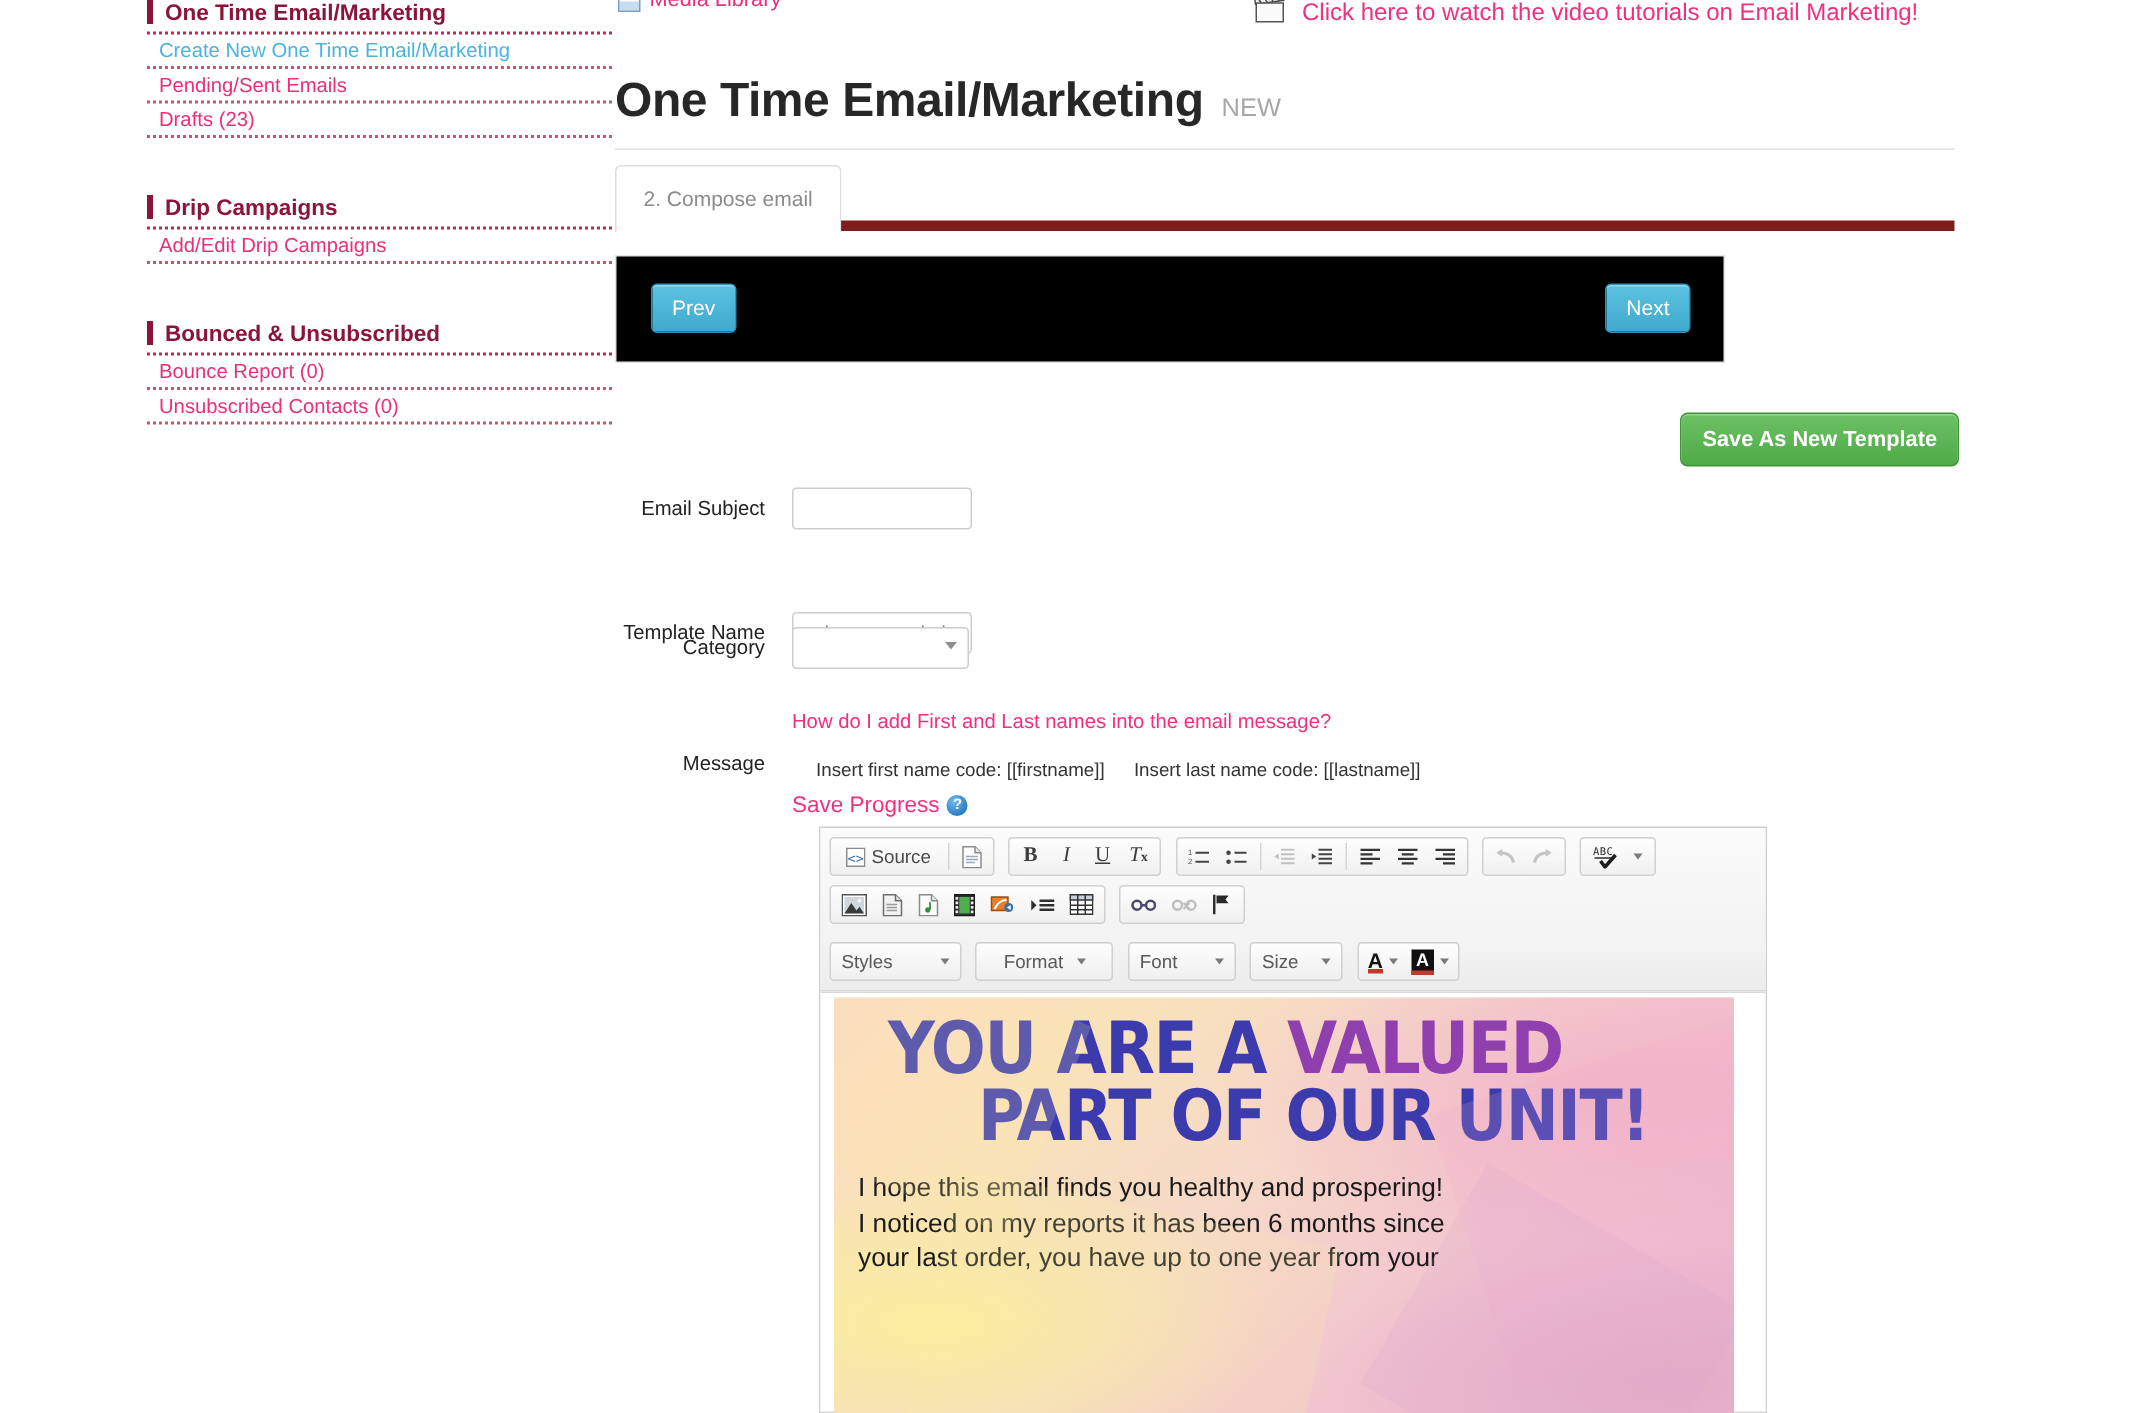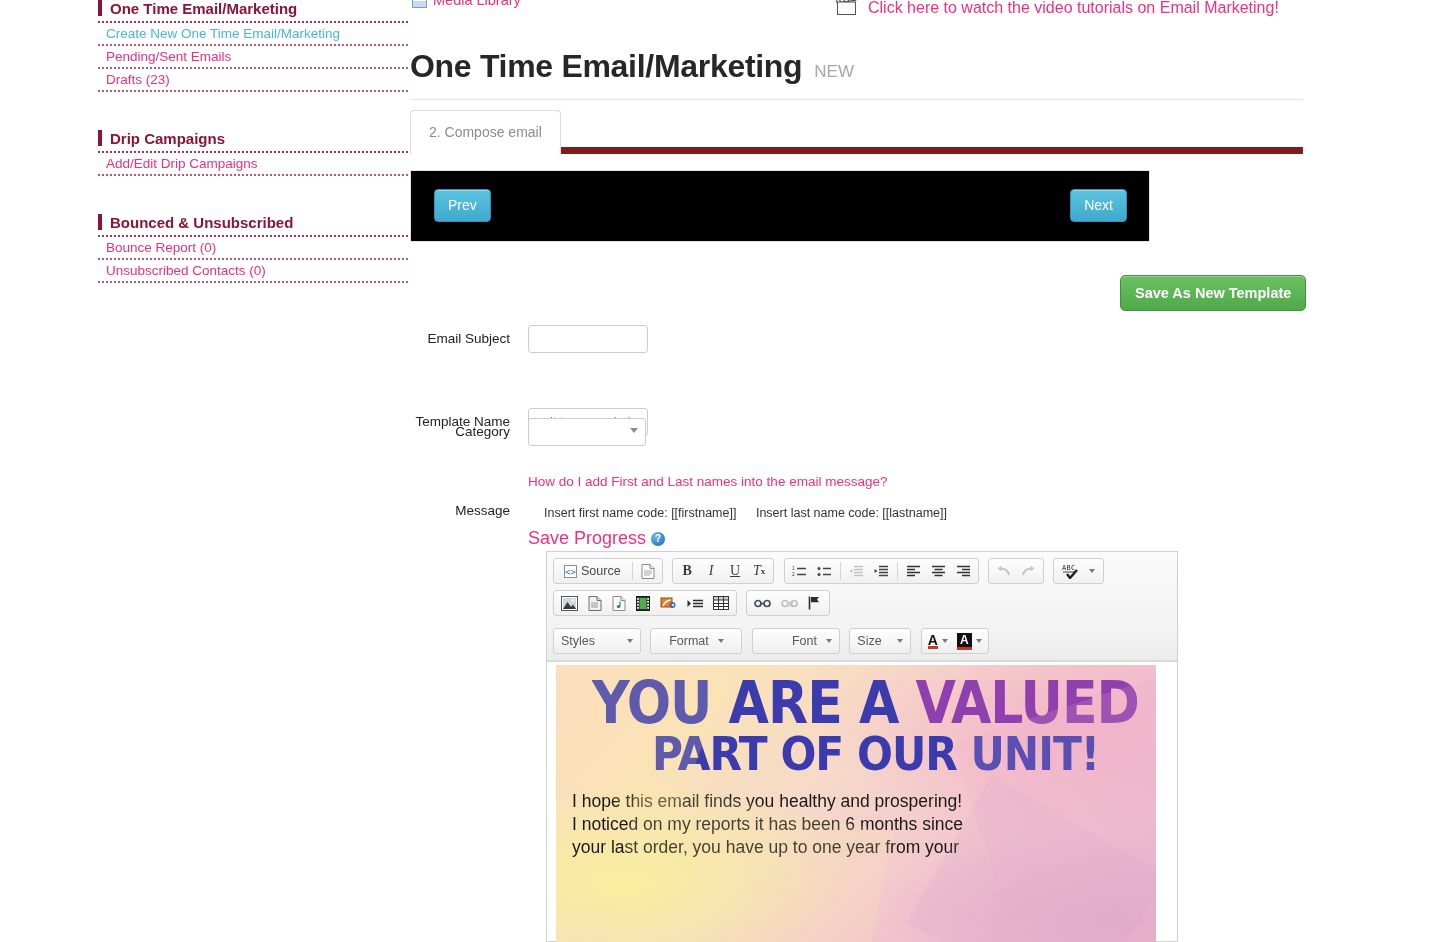--- a/index.html
+++ b/index.html
@@ -122,21 +122,21 @@
   #row-subject { top:325px; }
   #row-template { top:372px;margin-top:36px; }
   #row-category { top:418px; }
   #row-message  { top:472px; }
 
   .msg-link { font-size:13.5px; color:#f0307e; text-decoration:none; }
   .msg-codes { margin-top:16px; font-size:12.5px; color:#333; padding-left:16px; }
   .msg-codes span { display:inline-block; }
   .msg-codes span + span { margin-left:16px; }
   .save-prog-row { margin-top:8px; display:flex; align-items:center; gap:5px; }
-  .save-prog { font-size:18px; color:#f0307e; text-decoration:none; }
+  .save-prog { font-size:15px; color:#f0307e; text-decoration:none; }
   .qmark {
     display:inline-flex; align-items:center; justify-content:center;
     width:14px;height:14px;border-radius:50%;
     background: radial-gradient(circle at 35% 30%, #6db9ec, #1266b5);
     color:#fff; font-size:10px; font-weight:bold; font-family:"Liberation Sans",sans-serif;
   }
 
   
   #editor {
     position:absolute; left:546px; top:551px; width:632px; height:391px;
@@ -180,21 +180,21 @@
       radial-gradient(ellipse 70% 60% at 88% 22%, rgba(242,180,200,.9) 0%, rgba(242,180,200,0) 65%),
       radial-gradient(ellipse 65% 55% at 92% 92%, rgba(226,168,198,.75) 0%, rgba(226,168,198,0) 60%),
       linear-gradient(135deg,#fbdcc4 0%, #f9e2b9 22%, #f6d9c9 45%, #f2c3cf 70%, #eab6cd 100%);
     overflow:hidden;
   }
   .hl1, .hl2 {
     font-family:"DejaVu Sans Condensed","Liberation Sans", sans-serif;
     font-weight:bold; line-height:.92; letter-spacing:-1px;
     text-transform:uppercase;
   }
-  .hl1 { font-size:58px; color:#3b3bae; padding:12px 0 0 36px; }
+  .hl1 { font-size:48px; color:#3b3bae; padding:12px 0 0 36px; }
   .hl1 .purple { color:#8f3fae; }
   .hl2 { font-size:47px; color:#3b3bae; padding:2px 0 0 96px; }
   .bodytxt {
     font-size:17.5px; color:#1a1a1a; line-height:1.33;
     padding:14px 18px 0 16px; font-family:"Liberation Sans", sans-serif;
   }
   
   .facet { position:absolute; opacity:.18; }
 </style>
 </head>
@@ -494,21 +494,21 @@
       
       <div id="tbar-row3" style="margin:4px -6px -4px -6px;">
         <span class="tdrop" style="width:88px;">
           <span>Styles</span>
           <span class="caret"></span>
         </span>
         <span class="tdrop" style="width:92px;justify-content:center;">
           <span>Format</span>
           <span class="caret"></span>
         </span>
-        <span class="tdrop" style="width:88px;justify-content:flex-end;">
+        <span class="tdrop" style="width:72px;">
           <span>Font</span>
           <span class="caret"></span>
         </span>
         <span class="tdrop" style="width:62px;">
           <span>Size</span>
           <span class="caret"></span>
         </span>
         <span class="tdrop" style="padding:0 6px;">
           <span style="display:inline-flex;align-items:center;">
             <span style="font-weight:bold;font-size:14px;color:#111;border-bottom:3px solid #c0392b;line-height:12px;">A</span>

